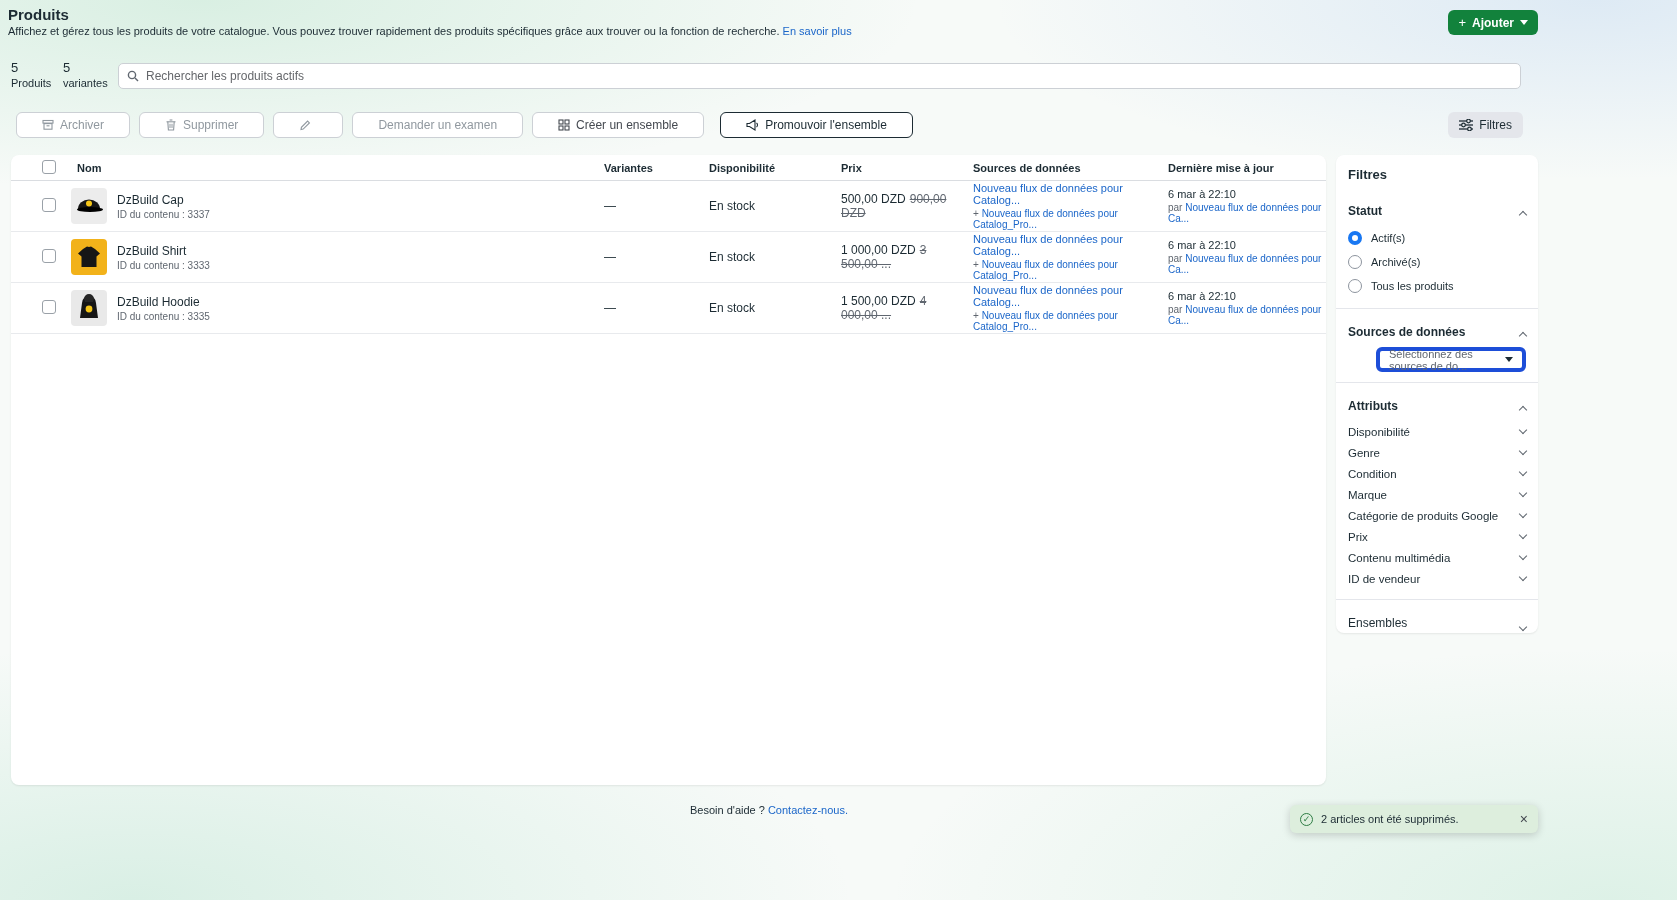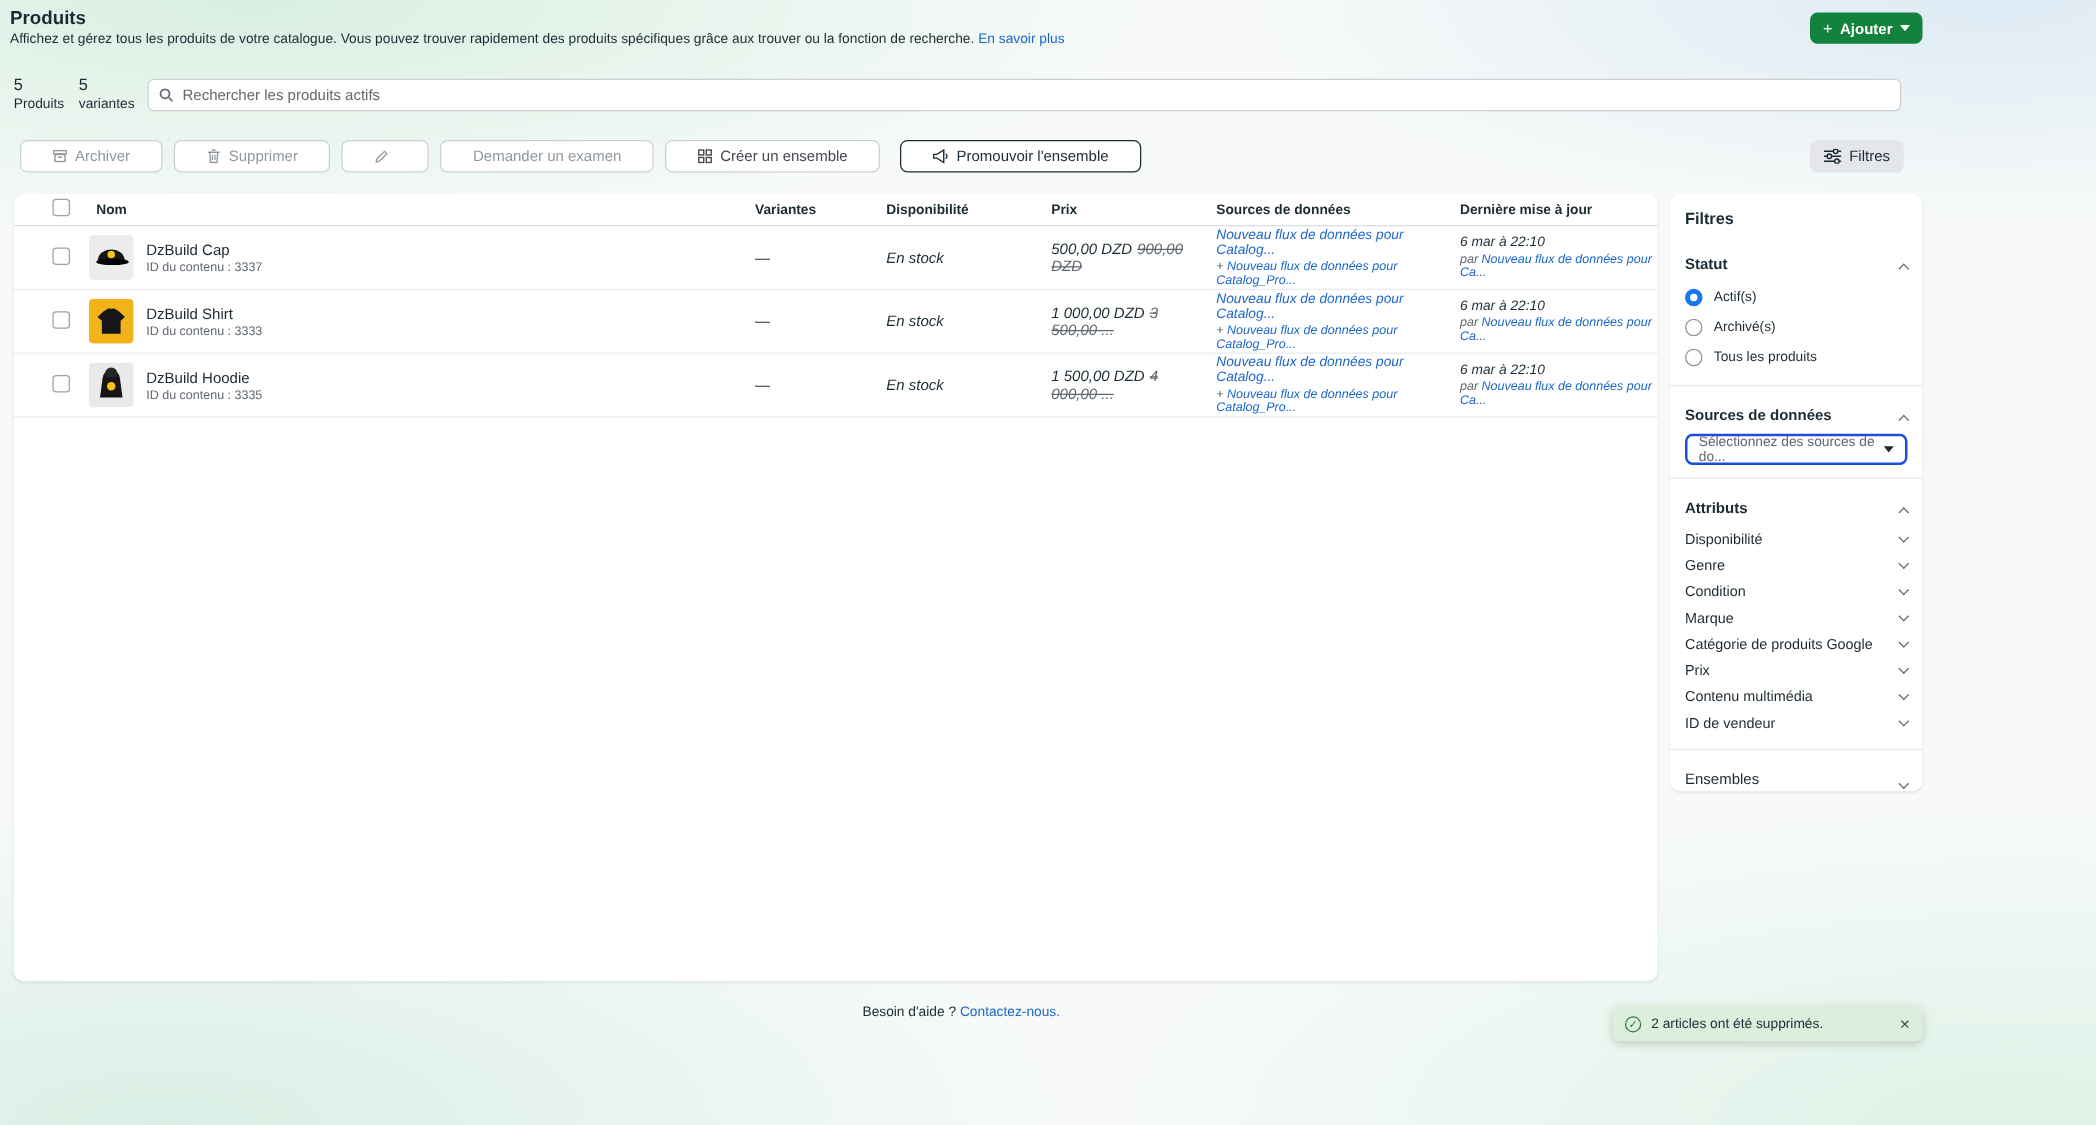--- a/index.html
+++ b/index.html
@@ -68,43 +68,43 @@
   .tgrid { display:grid; grid-template-columns:58px 527px 105px 132px 132px 195px 1fr; align-items:center; }
   .thead { height:26px; font-size:11px; font-weight:bold; border-bottom:1px solid #dadde1; }
   .thead .hcell { padding-left:8px; }
   .trow { height:51px; border-bottom:1px solid #e8eaed; font-size:12px; }
   .checkbox { width:14px; height:14px; border:1.5px solid #9aa1a8; border-radius:3px; background:#fff; display:inline-block; cursor:pointer; }
   .c-check { padding-left:31px; }
   .c-nom { display:flex; align-items:center; gap:10px; padding-left:2px; }
   .thumb { width:36px; height:36px; border-radius:4px; overflow:hidden; flex:0 0 auto; }
   .pname { font-size:12px; color:#1c2b33; }
   .pid { font-size:10px; color:#606770; margin-top:2px; }
-  .cell { padding-left:8px;font-style:italic; }
+  .cell { padding-left:8px; }
   .old { text-decoration:line-through; color:#606770; margin-left:4px; }
   .src-l1 { font-size:11px; display:block; }
   .sub-line { font-size:10px; margin-top:2px; }
   .m1 { font-size:11px; }
 
   
   .filters-card {
     position:absolute; left:1336px; top:155px; width:202px; height:478px;
     background:#fff; border-radius:8px; box-shadow:0 1px 2px rgba(0,0,0,.08);
     padding:12px 12px 0 12px; font-size:12px;
   }
   .fp-title { font-size:13px; font-weight:bold; margin-bottom:16px; }
   .fp-sec { display:flex; align-items:flex-end; justify-content:space-between; font-weight:bold; font-size:12px; height:20px; cursor:pointer; }
   .chev { display:inline-block; width:6px; height:6px; border-right:1.5px solid #606770; border-bottom:1.5px solid #606770; transform:rotate(45deg); margin-top:-3px; }
   .chev.up { transform:rotate(-135deg); margin-top:3px; }
   .radio-row { display:flex; align-items:center; gap:9px; height:24px; font-size:11px; cursor:pointer; }
   .radio { width:14px; height:14px; border-radius:50%; border:1.5px solid #8d949e; background:#fff; flex:0 0 auto; }
   .radio.sel { border:4.5px solid #1877f2; }
   .fp-div { height:1px; background:#e4e6eb; margin:10px -12px 10px -12px; }
   .fp-select {
-    height:25px; border:2px solid #1d4ed8; border-radius:6px; margin-top:8px;
-    display:flex; align-items:center; justify-content:space-between; padding:0 9px; font-size:11px; color:#606770; cursor:pointer;
+    height:25px; border:4px solid #1d4ed8; border-radius:6px; margin-top:8px;
+    display:flex; align-items:center; justify-content:space-between; padding:0 9px; font-size:11px; color:#606770; cursor:pointer;margin-left:28px;
   }
   .caret-down-d { width:0; height:0; border-left:4px solid transparent; border-right:4px solid transparent; border-top:5px solid #1c2b33; }
   .attr-row { display:flex; align-items:center; justify-content:space-between; height:21px; font-size:11.5px; cursor:pointer; }
   .attrs-list { margin-top:8px; }
 
   
   .footer { position:absolute; top:804px; left:0; width:1538px; text-align:center; font-size:11px; }
   .toast {
     position:absolute; right:139px; top:805px; height:28px; min-width:248px;
     background:#ddeedd; border-radius:6px; box-shadow:0 2px 8px rgba(0,0,0,.18);

